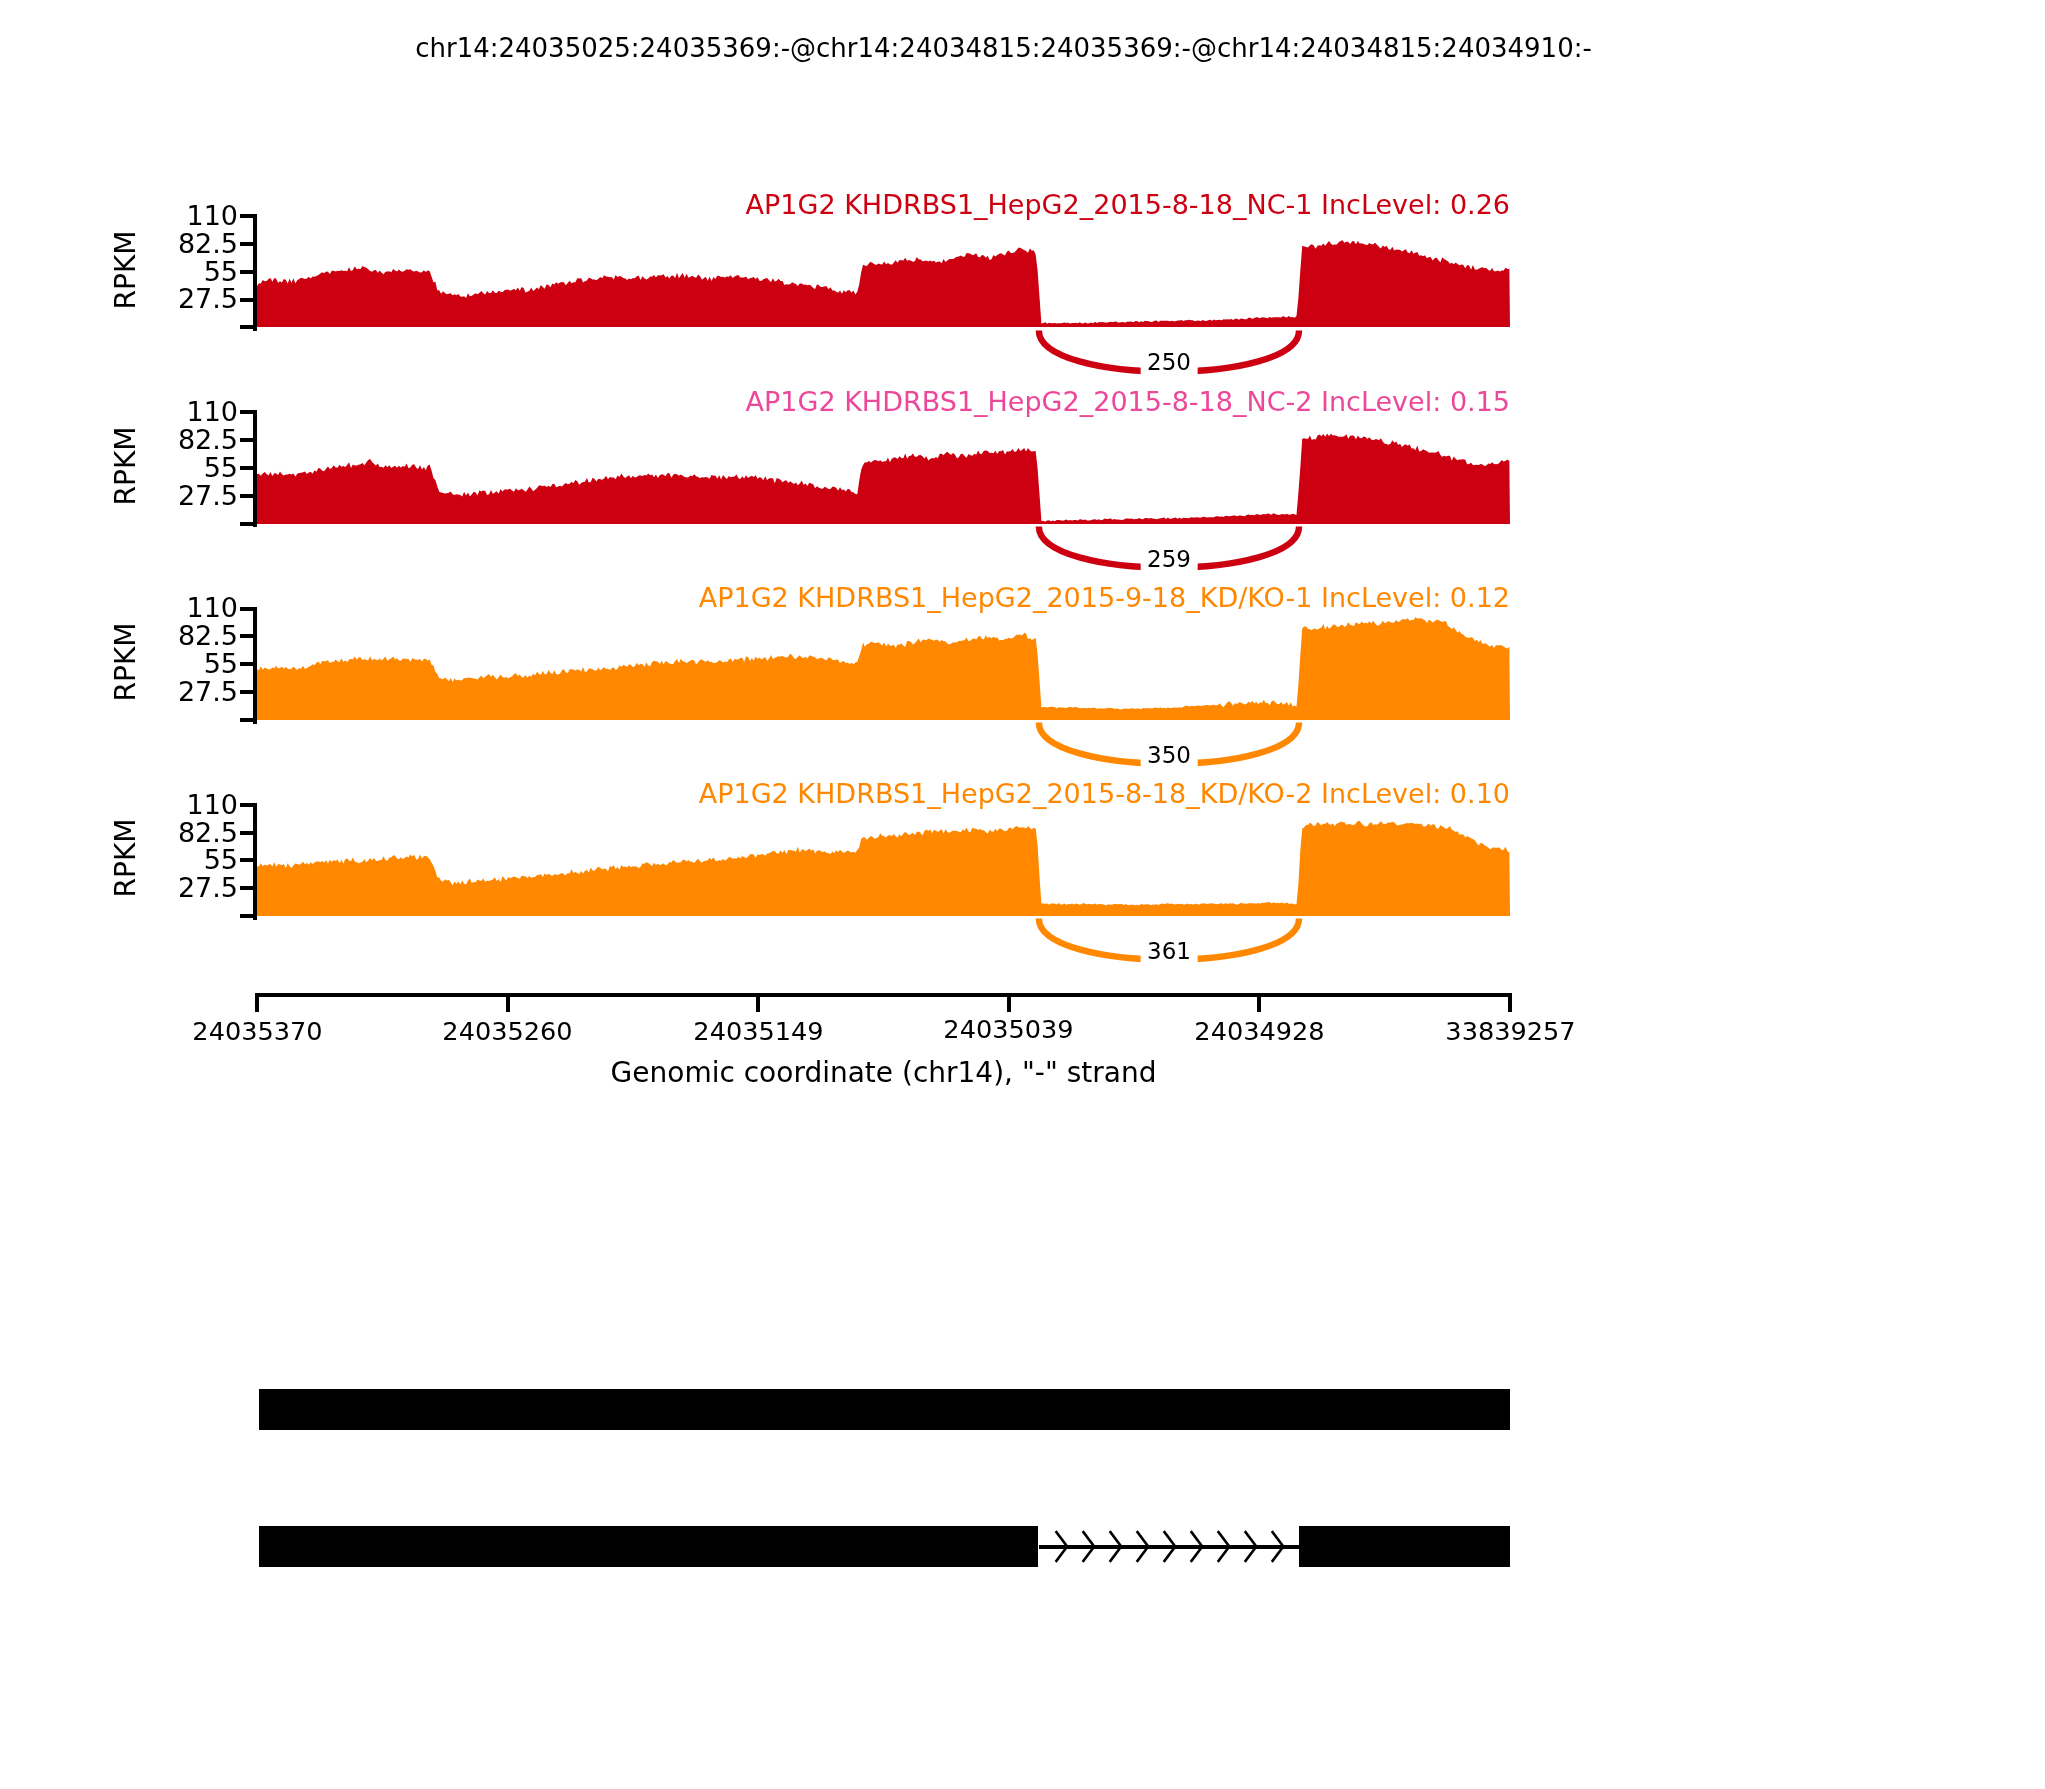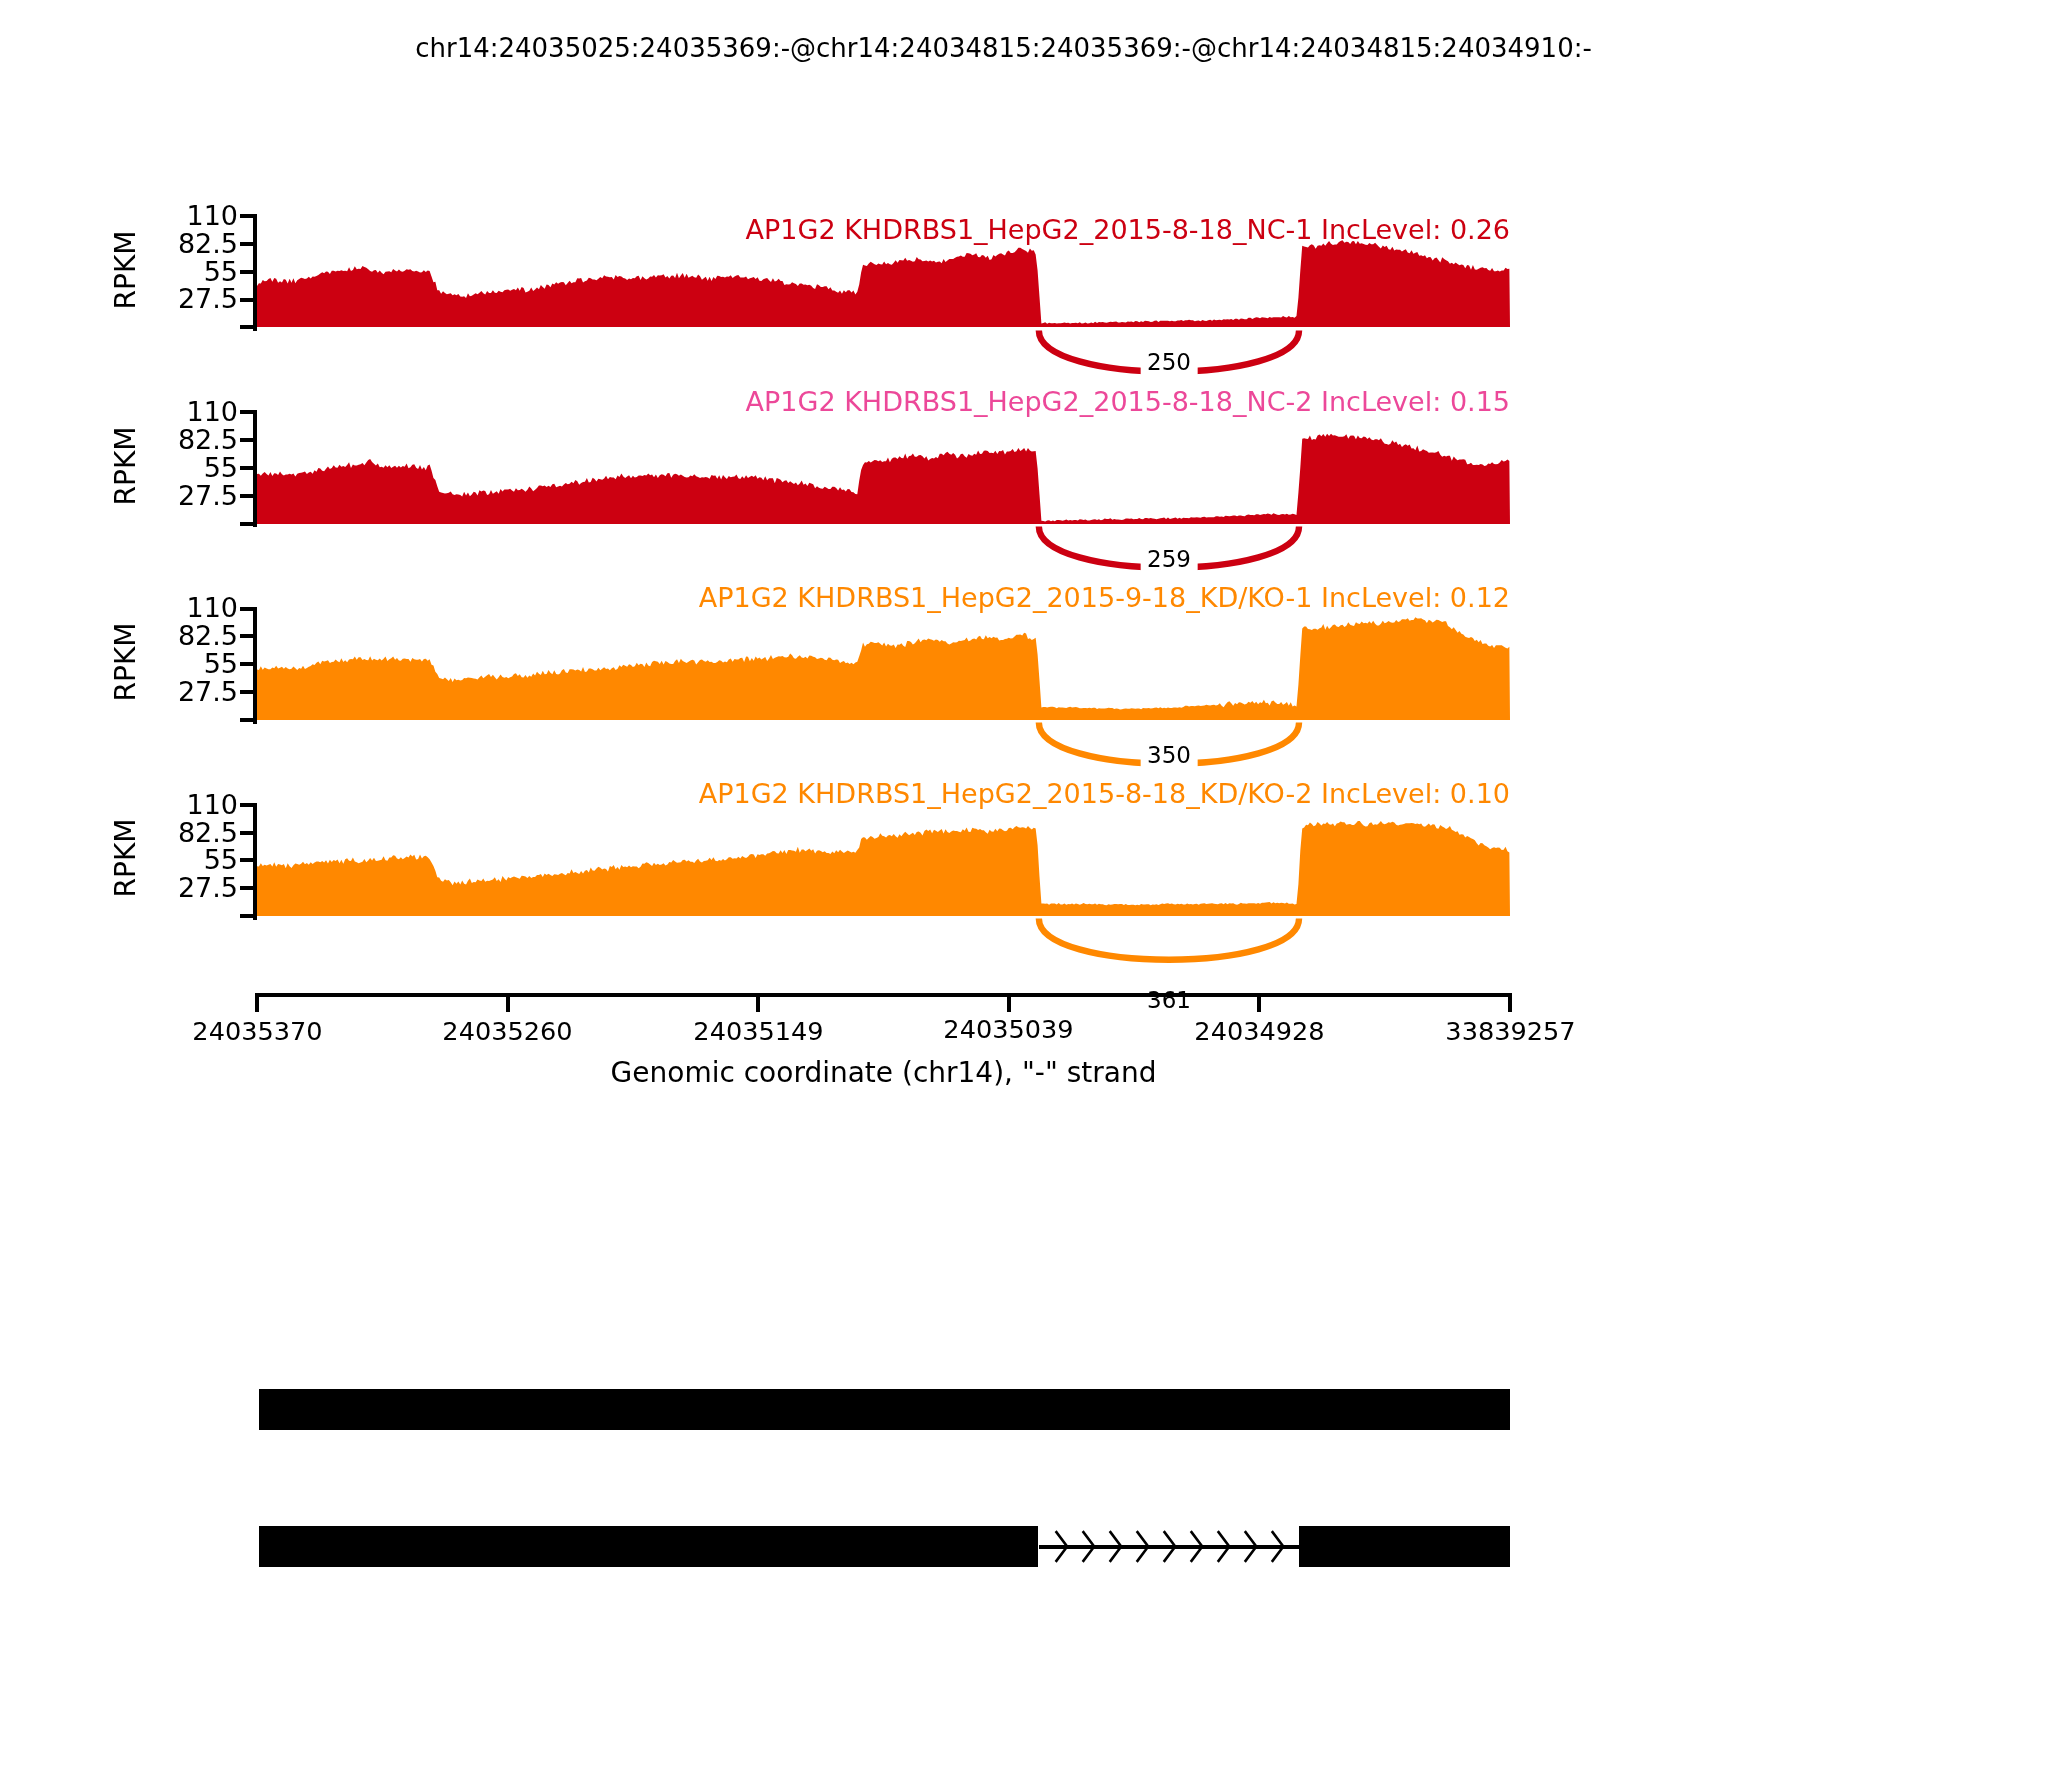--- a/index.html
+++ b/index.html
@@ -26,21 +26,21 @@
         <div class="abs blk" style="left: 253px; top: 214px; width: 3.8px; height: 117px;"></div>
         <div class="abs blk" style="left: 240px; top: 214px; width: 12.8px; height: 3.8px;"></div>
         <div class="abs ytick" style="left: 123px; top: 202px; width: 115px;">110</div>
         <div class="abs blk" style="left: 240px; top: 242px; width: 12.8px; height: 3.8px;"></div>
         <div class="abs ytick" style="left: 123px; top: 230px; width: 115px;">82.5</div>
         <div class="abs blk" style="left: 240px; top: 270px; width: 12.8px; height: 3.8px;"></div>
         <div class="abs ytick" style="left: 123px; top: 258px; width: 115px;">55</div>
         <div class="abs blk" style="left: 240px; top: 298px; width: 12.8px; height: 3.8px;"></div>
         <div class="abs ytick" style="left: 123px; top: 285px; width: 115px;">27.5</div>
         <div class="abs blk" style="left: 240px; top: 325px; width: 12.8px; height: 3.8px;"></div>
-        <div class="abs tracklabel" style="left: 257px; top: 190px; width: 1253px; color: rgb(204, 0, 17); margin-top: 25px;">AP1G2 KHDRBS1_HepG2_2015-8-18_NC-1 IncLevel: 0.26</div>
+        <div class="abs tracklabel" style="left: 257px; top: 190px; width: 1253px; color: rgb(204, 0, 17);">AP1G2 KHDRBS1_HepG2_2015-8-18_NC-1 IncLevel: 0.26</div>
         <svg width="1253" height="128" viewBox="0 0 1960 200" style="position: absolute; left: 257px; top: 199px;">
           <path d="M0,200L0,135.8L3,131.8L6,132.0L9,126.7L12,128.6L15,128.1L18,124.9L21,123.5L24,129.5L27,123.6L30,124.5L33,130.7L36,128.4L39,130.6L42,125.2L45,126.1L48,132.0L51,124.5L54,130.9L57,123.9L60,131.5L63,126.8L66,125.2L69,122.9L72,123.9L75,124.9L78,124.1L81,121.7L84,124.1L87,121.1L90,121.5L93,120.3L96,118.6L99,116.4L102,114.3L105,116.1L108,113.4L111,113.7L114,117.1L117,112.1L120,112.3L123,113.3L126,112.1L129,112.5L132,111.2L135,112.4L138,112.0L141,112.9L144,106.8L147,112.6L150,111.0L153,105.2L156,109.8L159,108.9L162,109.3L165,104.7L168,106.2L171,107.3L174,109.7L177,112.4L180,113.7L183,111.4L186,110.8L189,115.1L192,111.7L195,115.2L198,117.6L201,113.5L204,113.4L207,112.9L210,114.4L213,109.3L216,111.6L219,113.3L222,110.1L225,113.1L228,113.5L231,112.0L234,109.8L237,110.7L240,109.7L243,112.4L246,113.2L249,112.2L252,113.3L255,115.0L258,114.4L261,111.5L264,114.2L267,111.6L270,112.6L273,121.1L276,130.1L279,129.2L282,142.6L285,142.7L288,148.1L291,144.1L294,147.0L297,149.0L300,148.0L303,147.4L306,150.4L309,148.8L312,150.6L315,148.6L318,152.5L321,152.7L324,152.2L327,154.7L330,147.5L333,152.0L336,151.2L339,149.1L342,147.2L345,148.8L348,146.6L351,143.9L354,147.4L357,149.3L360,143.7L363,146.9L366,147.0L369,142.7L372,146.7L375,146.8L378,143.4L381,144.8L384,145.8L387,142.6L390,141.7L393,141.5L396,143.4L399,141.7L402,140.7L405,142.6L408,138.4L411,143.5L414,137.6L417,139.3L420,146.1L423,145.1L426,143.3L429,138.4L432,143.8L435,141.5L438,138.4L441,141.1L444,134.5L447,137.6L450,140.2L453,133.7L456,134.3L459,138.0L462,131.9L465,133.7L468,130.0L471,132.3L474,130.4L477,129.8L480,130.1L483,134.8L486,131.4L489,127.6L492,131.8L495,130.1L498,130.1L501,123.8L504,124.2L507,123.3L510,130.5L513,128.7L516,127.2L519,123.0L522,123.7L525,125.8L528,125.7L531,126.8L534,124.5L537,121.8L540,124.0L543,119.0L546,121.1L549,121.4L552,122.1L555,121.9L558,125.9L561,118.8L564,121.9L567,120.5L570,121.3L573,123.5L576,124.2L579,126.7L582,124.2L585,125.6L588,123.6L591,123.8L594,120.9L597,120.1L600,126.5L603,120.7L606,123.8L609,125.9L612,124.3L615,121.3L618,121.5L621,118.8L624,122.5L627,119.0L630,119.7L633,119.3L636,117.7L639,122.8L642,120.5L645,124.4L648,120.0L651,119.4L654,123.3L657,115.3L660,123.9L663,119.7L666,115.6L669,123.0L672,117.0L675,123.0L678,121.4L681,120.1L684,122.3L687,123.2L690,118.0L693,120.6L696,126.2L699,123.7L702,121.4L705,127.9L708,121.7L711,128.2L714,121.9L717,125.0L720,120.0L723,120.5L726,122.0L729,121.6L732,122.5L735,121.1L738,121.7L741,119.2L744,123.3L747,121.1L750,119.6L753,118.8L756,122.7L759,122.6L762,122.5L765,121.2L768,125.5L771,123.9L774,123.0L777,121.8L780,125.0L783,122.3L786,127.6L789,128.3L792,125.6L795,124.1L798,123.4L801,126.9L804,129.7L807,124.0L810,128.8L813,127.8L816,124.7L819,128.1L822,128.0L825,134.4L828,133.2L831,133.7L834,133.4L837,130.0L840,131.6L843,133.0L846,136.1L849,131.9L852,132.2L855,134.0L858,133.7L861,134.9L864,134.1L867,135.4L870,139.2L873,140.6L876,133.4L879,134.8L882,137.4L885,137.7L888,136.2L891,136.2L894,141.2L897,138.0L900,143.0L903,143.1L906,144.8L909,146.5L912,143.2L915,148.2L918,142.6L921,145.8L924,142.8L927,142.7L930,146.1L933,143.0L936,149.1L939,145.1L942,133.8L945,114.9L948,102.9L951,103.8L954,104.7L957,100.8L960,97.9L963,100.1L966,101.8L969,103.3L972,100.6L975,102.0L978,102.4L981,97.8L984,102.0L987,100.0L990,101.9L993,102.8L996,99.6L999,95.7L1002,99.8L1005,95.2L1008,95.8L1011,95.9L1014,91.9L1017,96.5L1020,95.5L1023,96.5L1026,98.1L1029,97.3L1032,90.5L1035,94.2L1038,94.5L1041,97.2L1044,96.7L1047,96.1L1050,97.8L1053,95.9L1056,97.7L1059,96.4L1062,99.1L1065,98.0L1068,97.6L1071,100.3L1074,93.8L1077,98.6L1080,95.9L1083,93.8L1086,93.9L1089,93.8L1092,91.7L1095,90.4L1098,89.9L1101,88.4L1104,90.1L1107,90.1L1110,84.4L1113,84.7L1116,85.7L1119,88.0L1122,86.8L1125,84.8L1128,90.5L1131,91.1L1134,87.4L1137,88.4L1140,91.7L1143,88.5L1146,95.4L1149,94.1L1152,87.3L1155,89.8L1158,87.5L1161,85.5L1164,84.9L1167,86.7L1170,88.3L1173,82.5L1176,80.6L1179,84.3L1182,84.2L1185,83.0L1188,80.2L1191,76.3L1194,76.0L1197,78.2L1200,79.8L1203,81.4L1206,84.0L1209,77.5L1212,80.7L1215,80.2L1218,86.6L1221,111.3L1224,152.7L1227,194.7L1230,193.7L1233,192.8L1236,195.2L1239,193.6L1242,194.1L1245,194.2L1248,193.7L1251,194.5L1254,194.2L1257,194.2L1260,193.7L1263,192.9L1266,194.0L1269,193.4L1272,194.6L1275,193.9L1278,193.9L1281,193.4L1284,194.3L1287,192.5L1290,194.5L1293,194.4L1296,193.1L1299,194.7L1302,194.1L1305,193.1L1308,194.1L1311,191.9L1314,194.0L1317,192.3L1320,192.7L1323,192.1L1326,193.2L1329,193.4L1332,192.5L1335,191.9L1338,192.1L1341,192.0L1344,191.6L1347,192.9L1350,193.2L1353,192.1L1356,192.5L1359,193.2L1362,191.6L1365,191.8L1368,191.7L1371,192.7L1374,190.6L1377,191.2L1380,192.6L1383,191.1L1386,192.1L1389,190.4L1392,190.9L1395,191.2L1398,192.2L1401,191.9L1404,190.4L1407,190.1L1410,192.1L1413,190.2L1416,190.5L1419,190.4L1422,190.5L1425,190.5L1428,191.2L1431,190.5L1434,191.3L1437,191.3L1440,190.0L1443,189.8L1446,189.0L1449,190.9L1452,189.6L1455,189.6L1458,188.8L1461,189.4L1464,189.6L1467,191.3L1470,190.5L1473,189.9L1476,191.1L1479,189.3L1482,190.4L1485,190.8L1488,189.6L1491,188.7L1494,190.5L1497,188.5L1500,189.6L1503,189.3L1506,188.6L1509,189.4L1512,188.0L1515,188.3L1518,187.8L1521,188.4L1524,187.5L1527,189.1L1530,187.3L1533,187.3L1536,188.9L1539,186.7L1542,187.1L1545,188.0L1548,187.9L1551,185.8L1554,185.6L1557,187.6L1560,186.1L1563,185.0L1566,185.1L1569,186.4L1572,185.0L1575,185.1L1578,185.5L1581,186.4L1584,184.3L1587,185.5L1590,184.9L1593,185.0L1596,184.8L1599,184.9L1602,185.4L1605,182.8L1608,184.3L1611,185.2L1614,183.1L1617,185.0L1620,184.3L1623,185.5L1626,183.1L1629,154.3L1632,111.9L1635,73.2L1638,74.3L1641,74.9L1644,75.9L1647,72.1L1650,70.6L1653,72.8L1656,77.9L1659,73.2L1662,72.2L1665,73.0L1668,69.6L1671,73.2L1674,69.2L1677,65.4L1680,69.9L1683,71.7L1686,71.2L1689,70.9L1692,67.7L1695,65.4L1698,64.6L1701,68.5L1704,66.6L1707,67.2L1710,70.1L1713,66.0L1716,65.5L1719,70.7L1722,65.7L1725,70.0L1728,69.0L1731,70.2L1734,71.6L1737,71.9L1740,68.7L1743,70.6L1746,70.7L1749,68.3L1752,71.6L1755,74.4L1758,77.3L1761,72.6L1764,75.1L1767,73.0L1770,78.5L1773,79.4L1776,74.4L1779,80.6L1782,78.8L1785,79.4L1788,79.4L1791,81.9L1794,80.1L1797,78.4L1800,83.4L1803,84.6L1806,80.1L1809,85.5L1812,84.0L1815,82.9L1818,88.6L1821,87.7L1824,89.6L1827,87.8L1830,92.4L1833,90.5L1836,90.9L1839,96.1L1842,92.5L1845,91.4L1848,95.2L1851,99.1L1854,91.1L1857,93.8L1860,95.8L1863,97.1L1866,101.3L1869,99.8L1872,102.0L1875,99.4L1878,101.5L1881,103.5L1884,102.3L1887,103.0L1890,108.1L1893,103.2L1896,104.1L1899,110.7L1902,103.1L1905,110.1L1908,110.5L1911,108.9L1914,107.3L1917,106.5L1920,108.4L1923,108.0L1926,111.1L1929,112.1L1932,108.0L1935,112.9L1938,113.0L1941,111.6L1944,113.2L1947,111.6L1950,111.9L1953,107.3L1956,109.2L1959,109.0L1960,200Z" fill="#CC0011"></path>
         </svg>
         <svg width="1253" height="74" viewBox="0 0 1960 115" style="position: absolute; left: 257px; top: 329px; overflow: visible;">
           <path d="M1223,2 C1223,88 1630,88 1630,2" fill="none" stroke="#CC0011" stroke-width="10"></path>
         </svg>
         <div class="abs jcount" style="left: 1169px; top: 350px; transform: translateX(-50%);">250</div>
       </div>
       <div class="abs" style="left: 0px; top: 0px;">
         <div class="abs yaxislab" style="left: 62px; top: 452px; width: 128px;">RPKM</div>
@@ -96,21 +96,21 @@
         <div class="abs blk" style="left: 240px; top: 886px; width: 12.8px; height: 3.8px;"></div>
         <div class="abs ytick" style="left: 123px; top: 874px; width: 115px;">27.5</div>
         <div class="abs blk" style="left: 240px; top: 914px; width: 12.8px; height: 3.8px;"></div>
         <div class="abs tracklabel" style="left: 257px; top: 779px; width: 1253px; color: rgb(255, 136, 0);">AP1G2 KHDRBS1_HepG2_2015-8-18_KD/KO-2 IncLevel: 0.10</div>
         <svg width="1253" height="128" viewBox="0 0 1960 200" style="position: absolute; left: 257px; top: 788px;">
           <path d="M0,200L0,122.2L3,122.5L6,117.6L9,121.9L12,119.9L15,121.1L18,120.1L21,118.8L24,122.7L27,115.9L30,123.1L33,118.6L36,119.4L39,120.7L42,118.9L45,125.3L48,117.7L51,122.3L54,124.9L57,120.6L60,118.1L63,118.8L66,119.8L69,118.2L72,115.1L75,119.2L78,117.2L81,119.9L84,115.9L87,118.8L90,116.5L93,115.0L96,115.0L99,116.1L102,113.9L105,116.6L108,113.1L111,118.1L114,112.0L117,115.5L120,112.6L123,114.0L126,111.9L129,117.5L132,112.0L135,118.3L138,111.5L141,109.7L144,113.5L147,114.1L150,108.7L153,114.7L156,116.2L159,117.5L162,116.6L165,115.3L168,110.9L171,116.0L174,113.4L177,109.4L180,113.4L183,108.9L186,114.2L189,113.7L192,112.9L195,112.0L198,106.8L201,112.9L204,113.5L207,108.7L210,108.6L213,105.1L216,105.7L219,110.0L222,111.5L225,108.4L228,111.4L231,109.4L234,106.9L237,108.5L240,103.9L243,107.2L246,104.2L249,111.8L252,111.0L255,104.1L258,110.1L261,106.5L264,105.9L267,108.1L270,111.3L273,116.6L276,122.0L279,129.5L282,139.6L285,140.0L288,145.1L291,146.5L294,142.8L297,144.7L300,143.9L303,147.2L306,152.2L309,146.0L312,149.5L315,146.2L318,150.9L321,144.6L324,149.7L327,150.9L330,144.9L333,141.6L336,148.4L339,146.8L342,147.3L345,143.2L348,144.6L351,145.5L354,141.4L357,146.5L360,145.1L363,145.5L366,144.3L369,143.1L372,139.6L375,145.2L378,142.8L381,146.9L384,137.5L387,141.3L390,144.5L393,139.2L396,141.1L399,139.6L402,138.3L405,139.5L408,140.8L411,141.9L414,137.2L417,137.6L420,138.5L423,140.8L426,137.6L429,140.5L432,139.2L435,139.1L438,136.1L441,135.9L444,134.3L447,139.1L450,133.8L453,136.1L456,133.9L459,136.0L462,137.6L465,134.7L468,135.3L471,135.8L474,133.9L477,132.7L480,134.7L483,136.4L486,133.0L489,133.5L492,127.0L495,133.0L498,131.2L501,133.0L504,134.6L507,129.9L510,133.5L513,129.3L516,128.2L519,132.0L522,124.3L525,128.9L528,129.5L531,126.0L534,123.2L537,124.6L540,127.3L543,126.0L546,126.4L549,130.6L552,121.8L555,123.3L558,120.4L561,126.8L564,123.4L567,127.6L570,120.4L573,123.4L576,122.5L579,124.0L582,121.1L585,124.0L588,122.2L591,122.6L594,122.6L597,125.4L600,123.1L603,118.1L606,118.4L609,115.9L612,117.2L615,119.4L618,121.8L621,116.9L624,120.4L627,118.4L630,120.2L633,119.6L636,117.7L639,121.3L642,119.4L645,115.5L648,116.3L651,112.5L654,114.7L657,117.0L660,116.5L663,116.2L666,112.6L669,112.2L672,114.8L675,112.9L678,115.1L681,115.2L684,117.1L687,113.4L690,110.5L693,114.8L696,116.4L699,114.0L702,113.7L705,112.8L708,108.9L711,112.6L714,108.1L717,113.8L720,114.6L723,112.6L726,113.6L729,110.9L732,113.3L735,111.3L738,108.4L741,108.1L744,110.7L747,109.6L750,110.3L753,107.6L756,110.1L759,106.3L762,108.1L765,109.2L768,107.6L771,104.0L774,103.2L777,104.1L780,109.4L783,103.4L786,104.8L789,103.5L792,103.7L795,105.8L798,102.5L801,102.1L804,100.5L807,98.5L810,98.8L813,102.0L816,102.5L819,97.2L822,101.4L825,96.9L828,103.2L831,96.9L834,96.7L837,97.6L840,98.2L843,99.7L846,91.9L849,101.2L852,96.1L855,96.0L858,98.9L861,97.0L864,94.5L867,98.0L870,95.6L873,102.5L876,98.2L879,97.3L882,98.4L885,100.4L888,98.9L891,101.6L894,101.5L897,103.0L900,99.3L903,102.0L906,97.1L909,100.3L912,96.6L915,99.2L918,101.5L921,99.8L924,97.8L927,99.4L930,100.6L933,99.5L936,101.2L939,96.7L942,92.8L945,79.5L948,77.0L951,77.2L954,80.8L957,77.6L960,75.0L963,76.4L966,79.3L969,78.2L972,76.5L975,70.6L978,74.5L981,75.2L984,77.2L987,74.0L990,73.6L993,75.2L996,71.7L999,75.3L1002,77.6L1005,72.4L1008,75.2L1011,71.6L1014,68.4L1017,71.2L1020,73.7L1023,72.0L1026,69.7L1029,73.5L1032,68.9L1035,68.1L1038,69.7L1041,74.0L1044,67.3L1047,64.7L1050,67.1L1053,64.7L1056,70.5L1059,65.0L1062,66.9L1065,68.7L1068,66.4L1071,64.1L1074,70.9L1077,64.4L1080,68.7L1083,70.1L1086,68.0L1089,66.5L1092,67.1L1095,67.3L1098,68.3L1101,69.2L1104,64.4L1107,66.7L1110,61.7L1113,68.3L1116,68.6L1119,62.1L1122,63.3L1125,63.7L1128,65.6L1131,64.0L1134,66.0L1137,65.8L1140,69.1L1143,71.4L1146,65.0L1149,67.8L1152,68.2L1155,63.5L1158,67.4L1161,63.4L1164,63.8L1167,66.0L1170,67.4L1173,66.9L1176,62.4L1179,62.1L1182,64.3L1185,61.1L1188,59.2L1191,61.4L1194,62.2L1197,61.3L1200,61.8L1203,63.2L1206,59.5L1209,62.5L1212,64.7L1215,62.1L1218,63.1L1221,88.9L1224,138.2L1227,180.4L1230,180.7L1233,181.0L1236,180.7L1239,182.4L1242,180.5L1245,180.6L1248,180.7L1251,182.2L1254,179.8L1257,182.1L1260,182.1L1263,180.6L1266,182.6L1269,181.5L1272,181.6L1275,180.6L1278,182.3L1281,180.4L1284,181.5L1287,182.4L1290,181.4L1293,179.7L1296,181.3L1299,181.7L1302,181.1L1305,181.7L1308,181.6L1311,180.4L1314,182.7L1317,181.0L1320,181.8L1323,181.9L1326,182.9L1329,183.4L1332,181.6L1335,182.4L1338,182.2L1341,181.4L1344,181.4L1347,181.6L1350,181.3L1353,181.3L1356,182.9L1359,181.2L1362,182.8L1365,183.1L1368,182.5L1371,182.7L1374,183.4L1377,182.4L1380,183.2L1383,181.2L1386,182.3L1389,182.3L1392,181.8L1395,181.9L1398,183.4L1401,182.1L1404,182.4L1407,181.8L1410,183.0L1413,181.9L1416,180.6L1419,181.5L1422,180.6L1425,180.1L1428,181.4L1431,180.6L1434,181.8L1437,182.2L1440,180.9L1443,181.8L1446,181.1L1449,182.1L1452,182.0L1455,180.7L1458,181.6L1461,181.4L1464,182.3L1467,181.2L1470,181.1L1473,182.6L1476,180.8L1479,180.5L1482,180.3L1485,181.4L1488,181.1L1491,180.7L1494,180.0L1497,180.9L1500,181.5L1503,181.9L1506,180.6L1509,180.1L1512,181.7L1515,179.9L1518,181.9L1521,180.1L1524,180.4L1527,180.2L1530,181.6L1533,182.4L1536,181.3L1539,179.4L1542,180.6L1545,180.6L1548,181.1L1551,180.2L1554,180.2L1557,180.3L1560,180.3L1563,180.8L1566,179.9L1569,181.1L1572,179.4L1575,179.5L1578,179.1L1581,178.6L1584,178.1L1587,180.4L1590,178.7L1593,180.0L1596,179.4L1599,180.0L1602,179.5L1605,179.7L1608,180.7L1611,179.1L1614,180.8L1617,180.9L1620,180.6L1623,182.1L1626,181.2L1629,150.3L1632,97.8L1635,63.3L1638,61.6L1641,57.3L1644,58.0L1647,53.8L1650,56.2L1653,59.6L1656,58.2L1659,52.9L1662,55.6L1665,58.4L1668,55.3L1671,56.1L1674,53.2L1677,56.6L1680,57.2L1683,55.4L1686,59.6L1689,55.4L1692,54.6L1695,52.2L1698,53.6L1701,53.6L1704,57.4L1707,56.5L1710,56.1L1713,57.8L1716,57.6L1719,55.1L1722,51.6L1725,51.7L1728,55.4L1731,58.4L1734,60.1L1737,59.8L1740,55.2L1743,53.3L1746,57.9L1749,56.6L1752,57.2L1755,55.0L1758,51.7L1761,55.3L1764,56.6L1767,55.3L1770,53.6L1773,54.1L1776,52.5L1779,54.0L1782,57.3L1785,58.4L1788,57.3L1791,56.8L1794,56.2L1797,55.2L1800,55.1L1803,54.9L1806,54.7L1809,54.9L1812,56.2L1815,55.6L1818,56.5L1821,55.6L1824,59.9L1827,60.5L1830,58.0L1833,55.6L1836,58.9L1839,56.6L1842,56.9L1845,62.7L1848,63.5L1851,57.7L1854,60.0L1857,61.7L1860,64.1L1863,62.3L1866,59.4L1869,65.2L1872,66.7L1875,68.9L1878,67.7L1881,73.0L1884,72.1L1887,72.8L1890,77.2L1893,75.0L1896,76.4L1899,78.3L1902,79.5L1905,81.7L1908,86.2L1911,89.9L1914,85.9L1917,86.2L1920,89.5L1923,90.9L1926,92.8L1929,95.7L1932,93.6L1935,92.7L1938,93.6L1941,92.9L1944,93.3L1947,96.9L1950,96.6L1953,91.6L1956,98.7L1959,100.9L1960,200Z" fill="#FF8800"></path>
         </svg>
         <svg width="1253" height="74" viewBox="0 0 1960 115" style="position: absolute; left: 257px; top: 917px; overflow: visible;">
           <path d="M1223,2 C1223,88 1630,88 1630,2" fill="none" stroke="#FF8800" stroke-width="10"></path>
         </svg>
-        <div class="abs jcount" style="left: 1169px; top: 988px; transform: translateX(-50%);">361</div>
+        <div class="abs jcount" style="left: 1169px; top: 939px; transform: translateX(-50%);">361</div>
       </div>
     </div>
   <div id="xaxis">
       <div class="abs blk" style="left: 255px; top: 993px; width: 1257px; height: 3.8px;"></div>
       <div class="abs blk" style="left: 255px; top: 995px; width: 3.8px; height: 16.6px;"></div>
       <div class="abs xtick" style="left: 155px; top: 1018px; width: 205px;">24035370</div>
       <div class="abs blk" style="left: 506px; top: 995px; width: 3.8px; height: 16.6px;"></div>
       <div class="abs xtick" style="left: 405px; top: 1018px; width: 205px;">24035260</div>
       <div class="abs blk" style="left: 756px; top: 995px; width: 3.8px; height: 16.6px;"></div>
       <div class="abs xtick" style="left: 656px; top: 1018px; width: 205px;">24035149</div>

